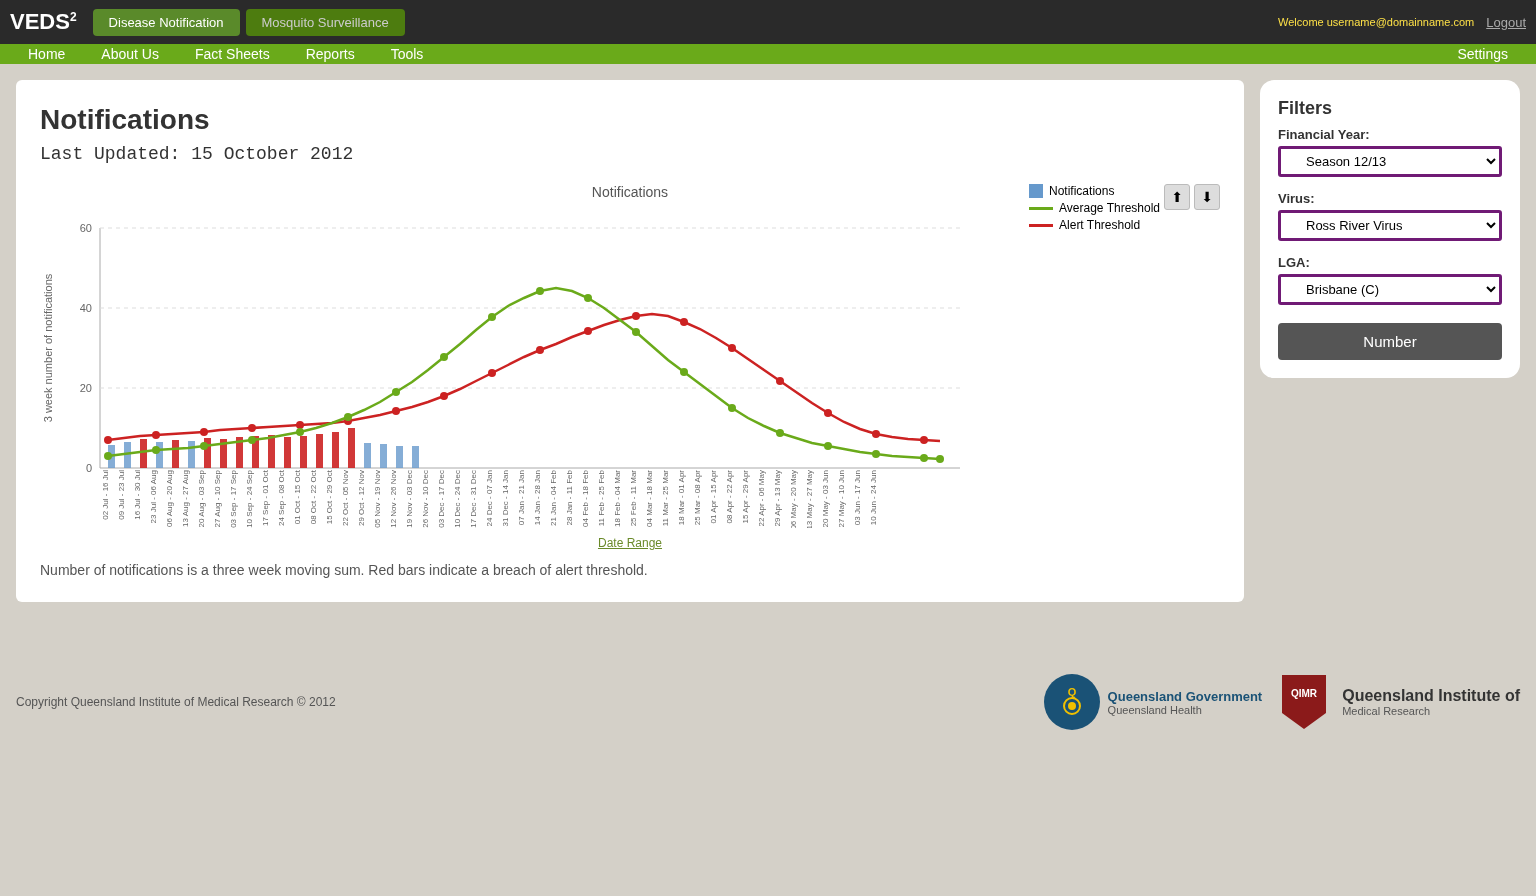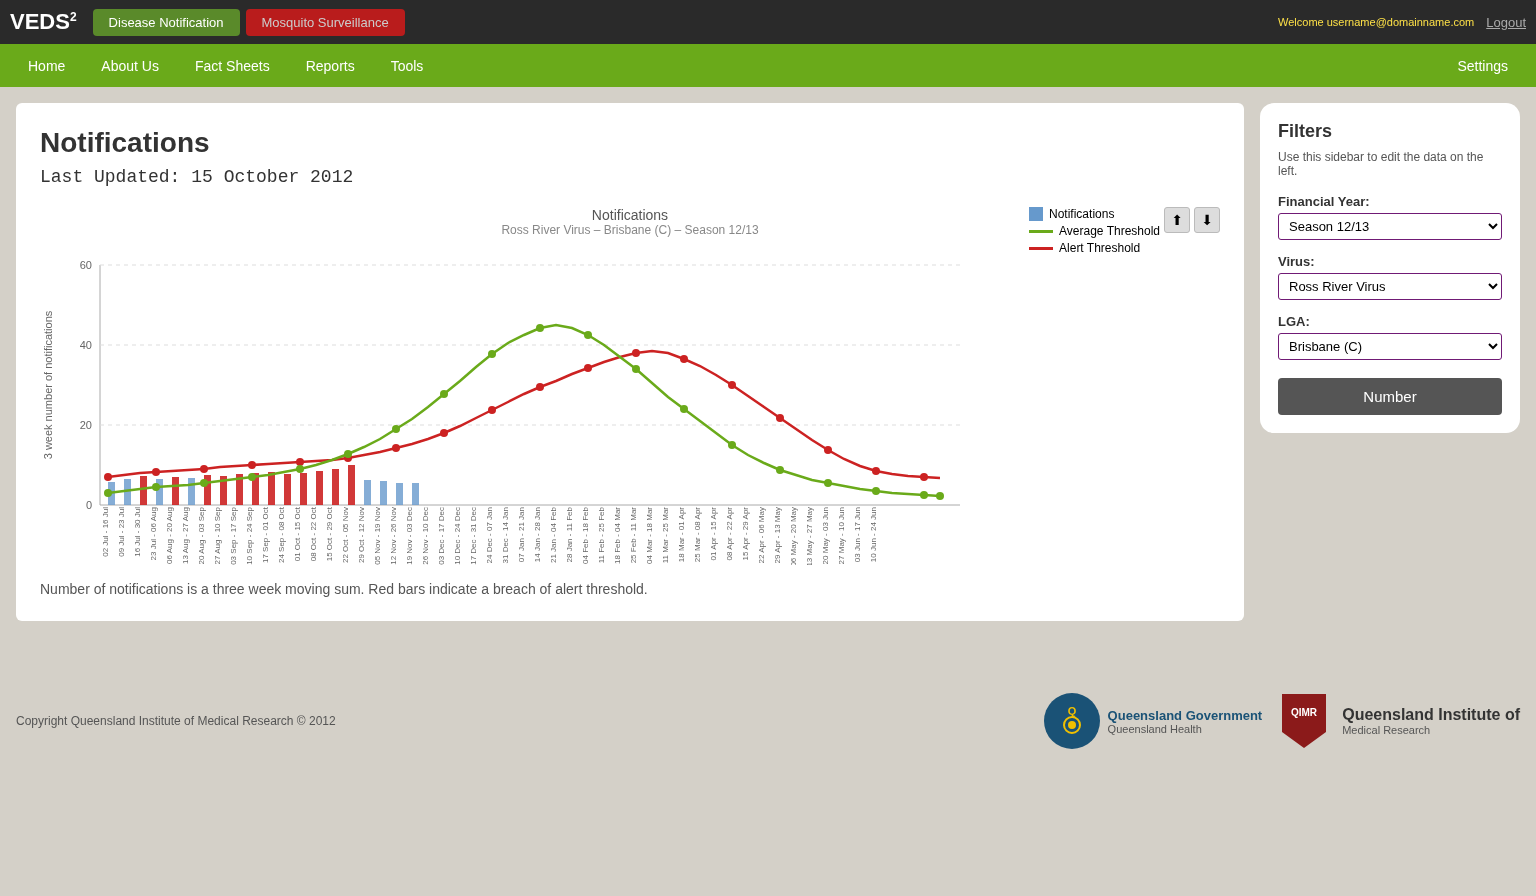--- a/index.html
+++ b/index.html
@@ -26,21 +26,21 @@
       cursor: pointer;
       font-size: 13px;
       border-radius: 4px;
       margin-right: 6px;
     }
     .tab-btn.active {
       background: #5a8a2a;
       color: white;
     }
     .tab-btn.inactive {
-      background: #b91c1c;
+      background: #4d7c0f;
       color: #ccc;
     }
     .top-right {
       margin-left: auto;
       display: flex;
       align-items: center;
       gap: 12px;
     }
     .welcome-text { color: #fde047; font-size: 11px; }
     .logout-btn {
@@ -51,21 +51,21 @@
       font-size: 13px;
       text-decoration: underline;
     }
 
     
     .nav-bar {
       background: #6aaa1a;
       display: flex;
       align-items: center;
       padding: 0 10px;
-      height: 43px;
+      height: 20px;
     }
     .nav-item {
       color: white;
       font-size: 14px;
       padding: 0 18px;
       cursor: pointer;
       height: 36px;
       display: flex;
       align-items: center;
       text-decoration: none;
@@ -206,23 +206,23 @@
       margin-bottom: 16px;
     }
     .filter-label {
       font-size: 13px;
       font-weight: bold;
       color: #333;
       margin-bottom: 4px;
     }
     .filter-select {
       width: 100%;
-      padding: 4px 6px;
+      padding: 4px 21px;
       font-size: 13px;
-      border: 1px solid #701a75;
+      border: 3px solid #701a75;
       border-radius: 3px;
       background: white;
       margin-bottom: 14px;
       cursor: pointer;
     }
     .apply-btn {
       width: 100%;
       padding: 10px;
       background: #555;
       color: white;
@@ -293,21 +293,20 @@
 <div class="main-content">
 
   <div class="chart-panel">
     <div class="chart-title-main">Notifications</div>
     <div class="last-updated">Last Updated: 15 October 2012</div>
 
     <div class="chart-container">
 
       <div class="chart-header-text">
         <div class="main-title">Notifications</div>
-        <div class="sub-title">Ross River Virus – Brisbane (C) – Season 12/13</div>
       </div>
 
       <div class="legend">
         <div class="legend-item">
           <div style="width:14px;height:14px;background:#6699cc;"></div>
           <span>Notifications</span>
         </div>
         <div class="legend-item">
           <div class="legend-line-green"></div>
           <span>Average Threshold</span>
@@ -456,27 +455,27 @@
             <text x="756" y="0" transform="rotate(-90,756,0)" text-anchor="end">06 May - 20 May</text>
             <text x="772" y="0" transform="rotate(-90,772,0)" text-anchor="end">13 May - 27 May</text>
             <text x="788" y="0" transform="rotate(-90,788,0)" text-anchor="end">20 May - 03 Jun</text>
             <text x="804" y="0" transform="rotate(-90,804,0)" text-anchor="end">27 May - 10 Jun</text>
             <text x="820" y="0" transform="rotate(-90,820,0)" text-anchor="end">03 Jun - 17 Jun</text>
             <text x="836" y="0" transform="rotate(-90,836,0)" text-anchor="end">10 Jun - 24 Jun</text>
           </g>
         </svg>
       </div>
 
+      <div class="date-range-label">Date Range</div>
       <div class="chart-footnote">Number of notifications is a three week moving sum. Red bars indicate a breach of alert threshold.</div>
     </div>
   </div>
 
   <div class="filters-panel">
     <div class="filters-title">Filters</div>
-    <div class="filters-desc">Use this sidebar to edit the data on the left.</div>
 
     <div class="filter-label">Financial Year:</div>
     <select class="filter-select">
       <option>Season 12/13</option>
       <option>Season 11/12</option>
       <option>Season 10/11</option>
     </select>
 
     <div class="filter-label">Virus:</div>
     <select class="filter-select">

